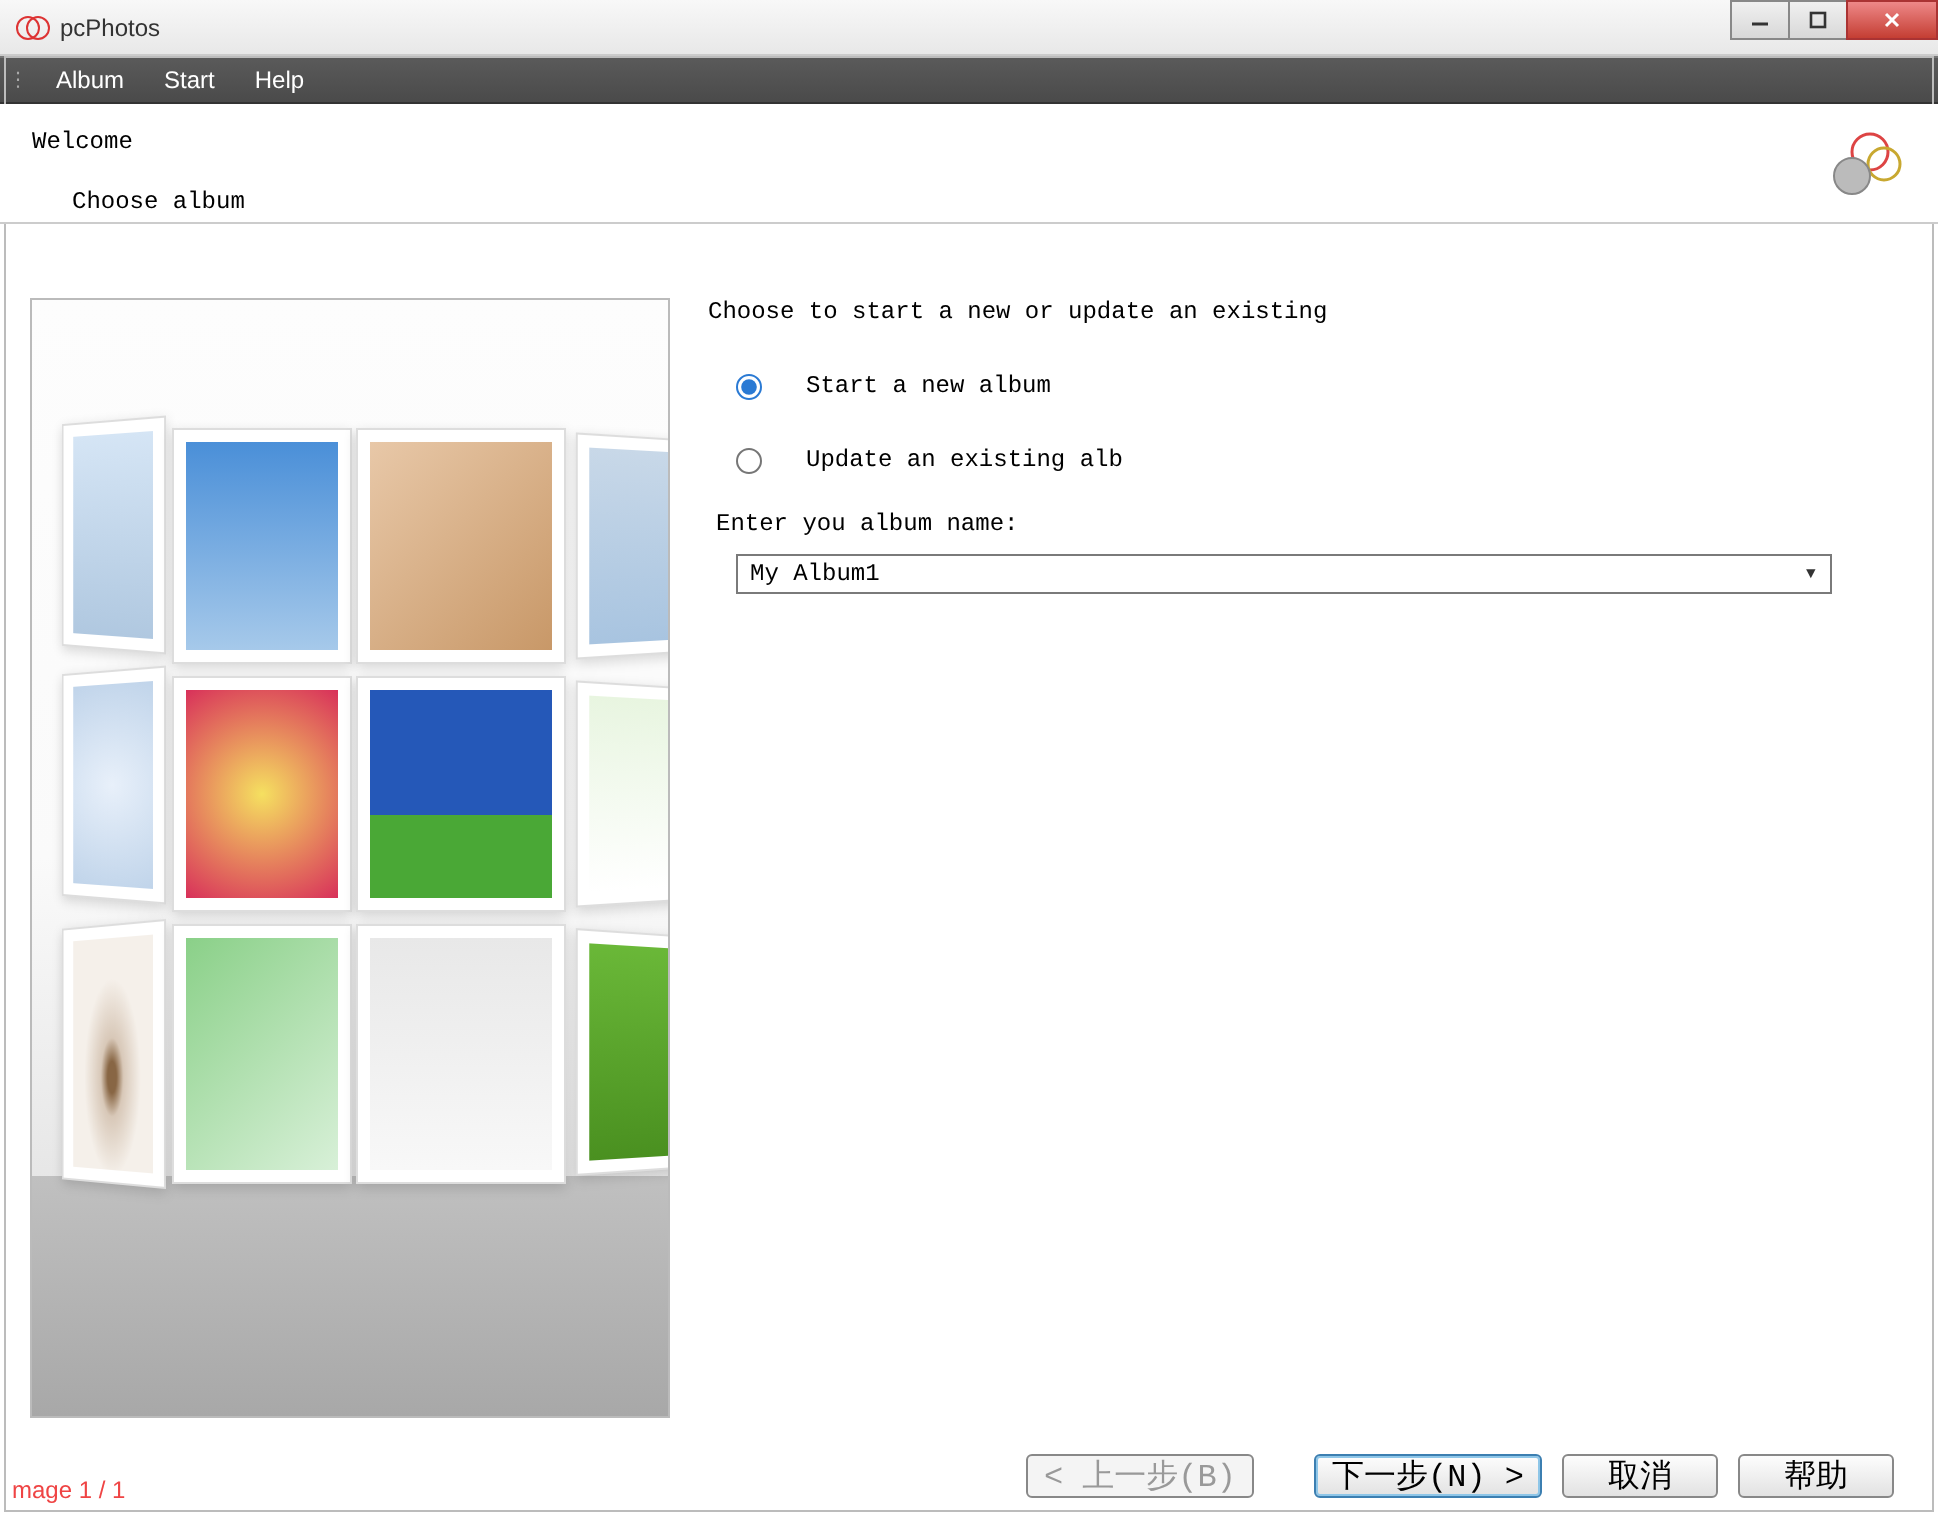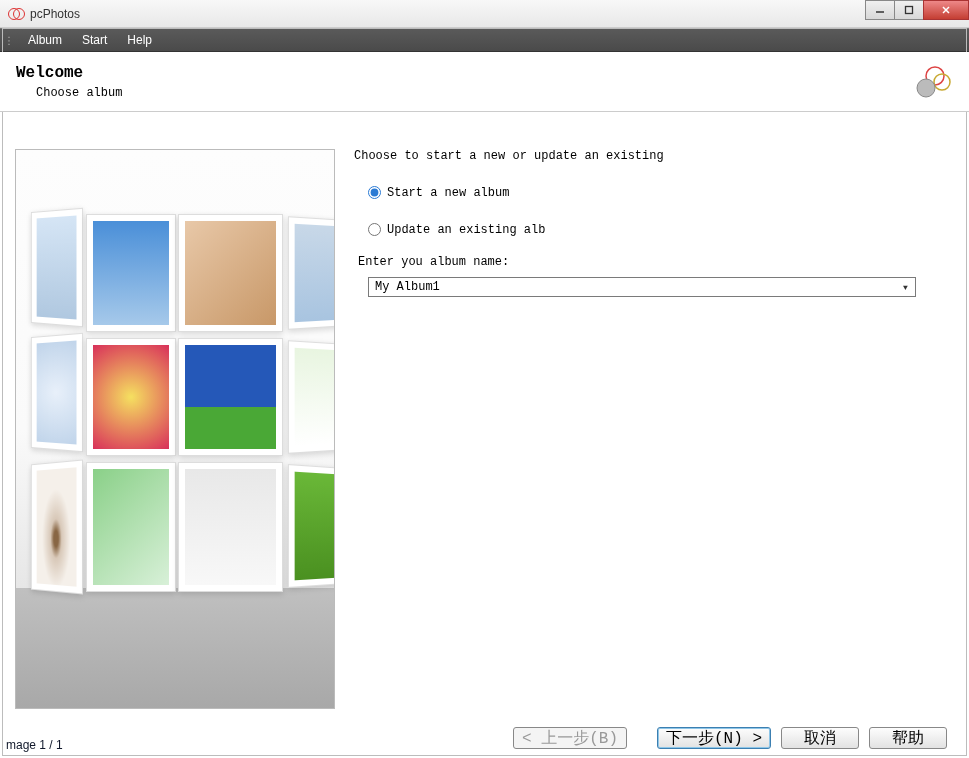--- a/index.html
+++ b/index.html
@@ -101,22 +101,22 @@
 .header-strip {
   height: 60px;
   background: #fff;
   border-bottom: 1px solid #ccc;
   display: flex;
   align-items: flex-start;
   padding: 10px 16px;
   position: relative;
 }
 .header-text { padding-top: 2px; }
-.header-title { font-weight: bold; font-size: 16px; }
-.header-subtitle { padding-left: 20px; margin-top: 4px; font-size: 12px; }
+.header-title { font-weight: normal; font-size: 12px; }
+.header-subtitle { padding-left: 20px; margin-top: 16px; font-size: 12px; }
 .header-logo {
   position: absolute;
   right: 18px;
   top: 12px;
   width: 40px; height: 36px;
 }
 
 
 .main-area {
   display: flex;
@@ -189,22 +189,22 @@
 .form-pane {
   flex: 1;
   padding: 36px 30px 0 18px;
   font-family: "SimSun", "Courier New", monospace;
   font-size: 12px;
   color: #000;
 }
 .instruction { margin-bottom: 6px; }
 .radio-row {
   display: flex;
-  align-items: flex-start;
-  gap: 6px;
+  align-items: flex-end;
+  gap: 22px;
   margin: 23px 0 6px 14px;
 }
 .radio-row input[type=radio] {
   width: 13px; height: 13px;
   accent-color: #2a7ad4;
 }
 .form-label { margin: 18px 0 8px 4px; }
 .combo {
   margin-left: 14px;
   width: 548px;
@@ -253,21 +253,21 @@
   margin-left: 20px;
 }
 .btn:disabled, .btn.disabled {
   color: #999;
   background: #f4f4f4;
 }
 .page-counter {
   position: absolute;
   left: 6px;
   bottom: 6px;
-  color: #0f172a;
+  color: #ef4444;
   font-family: Tahoma, sans-serif;
   font-size: 12px;
 }
 .outer-frame {
   position: absolute;
   left: 2px; right: 2px; top: 28px; bottom: 2px;
   border: 1px solid #bcbcbc;
   pointer-events: none;
 }
 </style>

